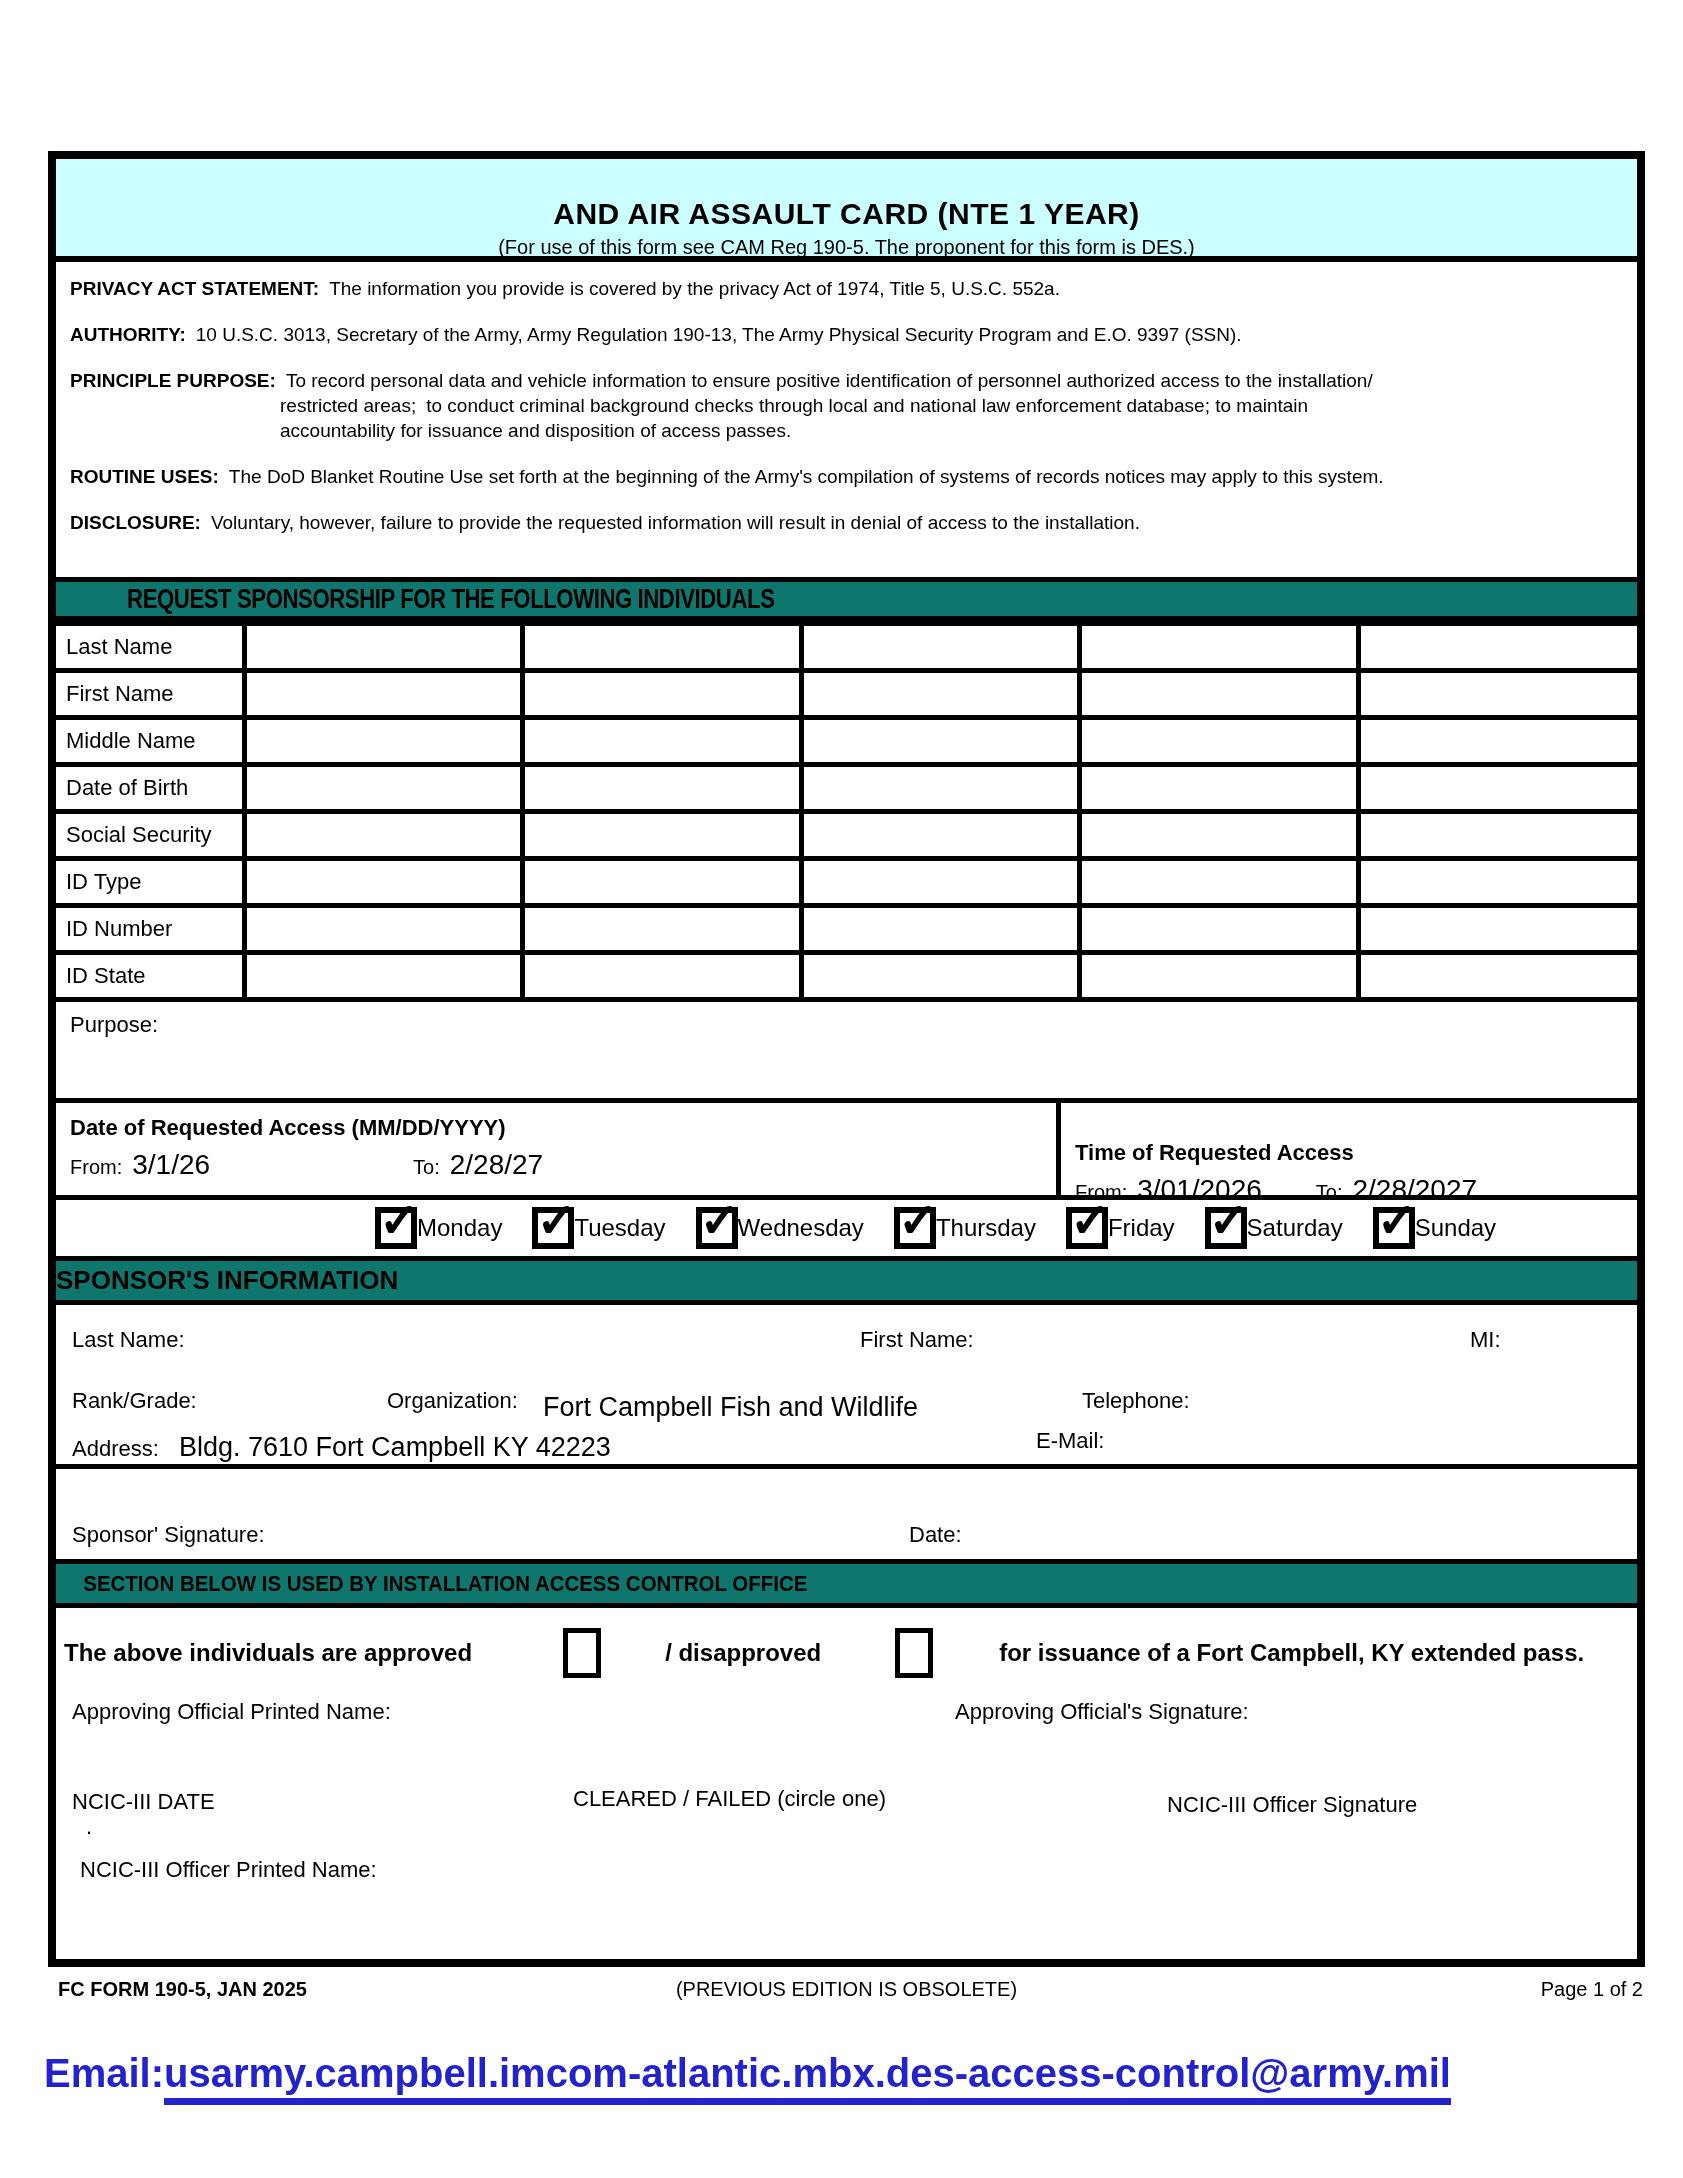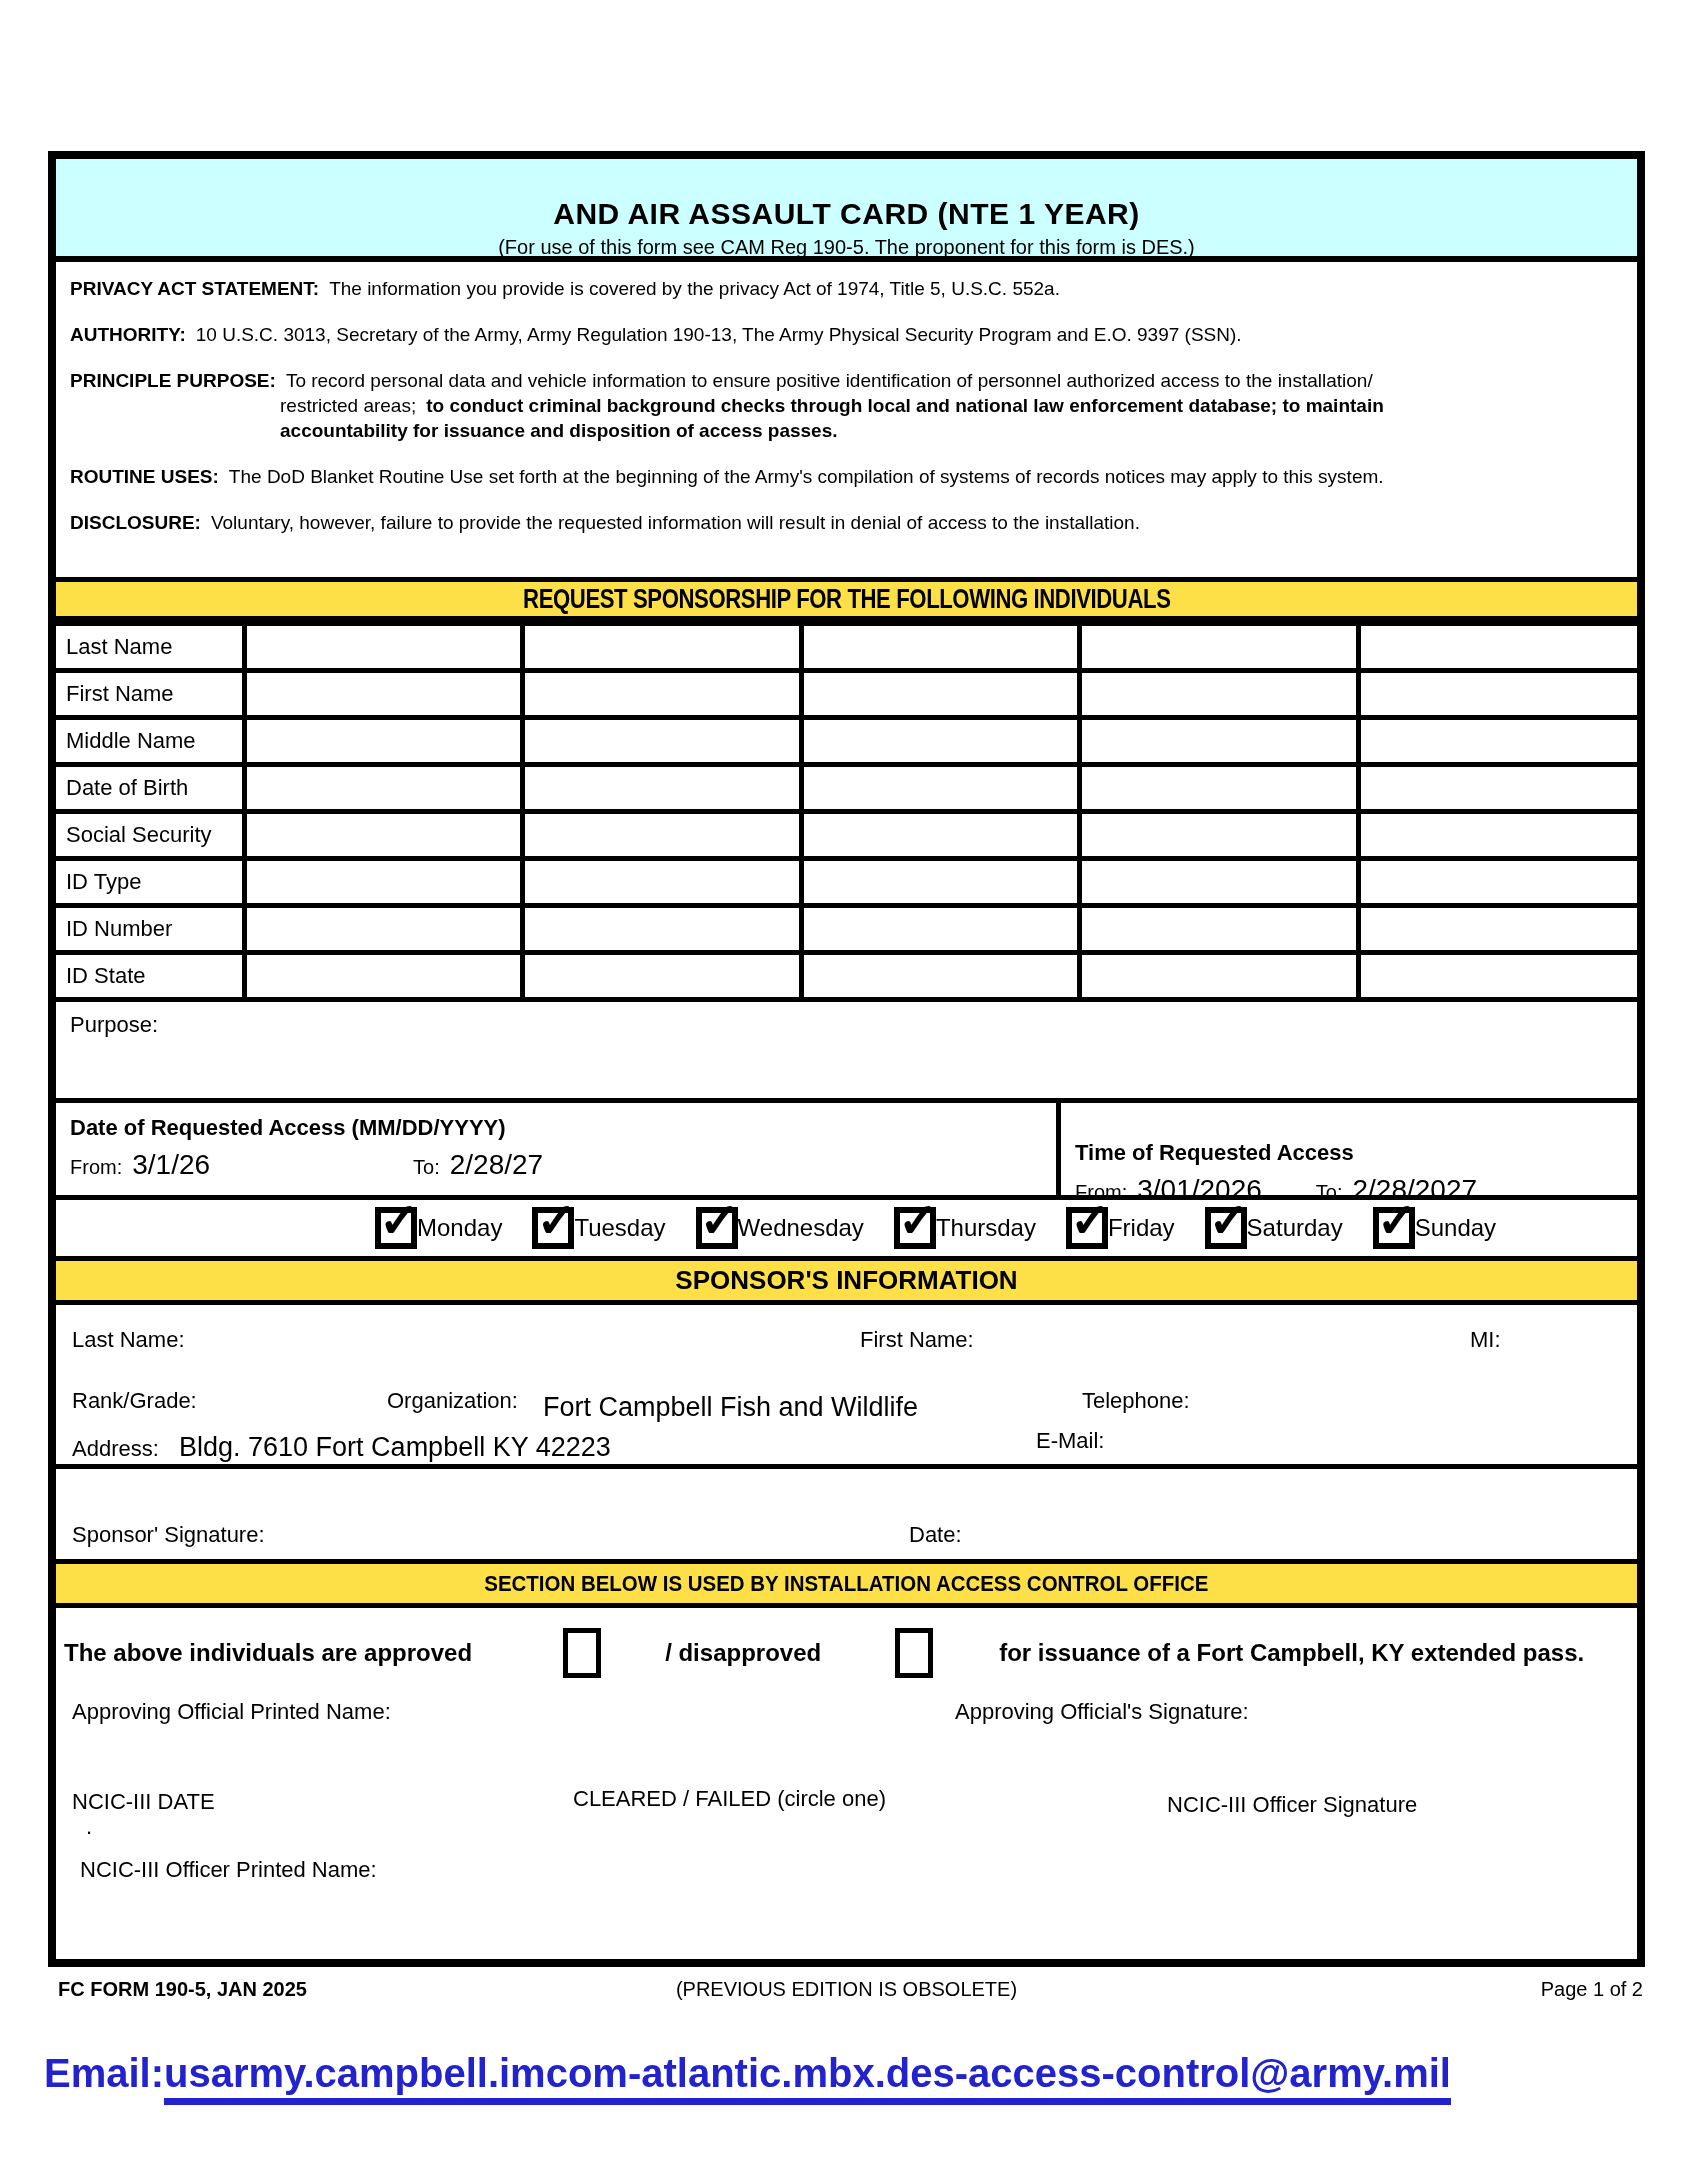--- a/index.html
+++ b/index.html
@@ -1,21 +1,21 @@
 <!DOCTYPE html>
 <html><head>
 <meta charset="utf-8">
 <style>
   * { box-sizing: border-box; margin: 0; padding: 0; }
   html,body { background:#ffffff; }
   body {
     width:1683px; height:2178px; position:relative;
     font-family:"Liberation Sans", sans-serif; color:#000;
   }
-  .b { font-weight:bold; }
+  .b { font-weight:normal; }
 
   
   .form {
     position:absolute; left:48px; top:151px; width:1597px; height:1816px;
     border:8px solid #000; background:#fff;
     display:flex; flex-direction:column;
   }
 
   
   .form-header {
@@ -27,22 +27,22 @@
 
   
   .privacy { height:315px; padding:14px 18px 6px 14px; font-size:19px; line-height:25px; }
   .priv-item { margin-bottom:21px; white-space:nowrap; }
   .priv-label { font-weight:bold; margin-right:10px; }
   .priv-cont { margin-left:210px; white-space:nowrap; }
   .priv-cont .n { margin-right:10px; }
 
   
   .bar {
-    background:#fde047; border-top:5px solid #000; border-bottom:5px solid #000;
-    text-align:center; font-weight:bold; display:flex; align-items:center; justify-content:center;
+    background:#0f766e; border-top:5px solid #000; border-bottom:5px solid #000;
+    text-align:center; font-weight:bold; display:flex; align-items:center; 
   }
   .bar1 { height:44px; font-size:27px; }
   .bar1 .inner { transform:scaleX(0.82); transform-origin:center; letter-spacing:-0.5px; white-space:nowrap; }
   .bar2 { height:44px; font-size:26px; border-top:none; }
   .bar3 { height:44px; font-size:22px; border-top:none; }
   .bar3 .inner { transform:scaleX(0.93); transform-origin:center; white-space:nowrap; }
 
   
   table.ind-table { border-collapse:collapse; width:100%; table-layout:fixed; }
   table.ind-table td { border:5px solid #000; height:47px; }

